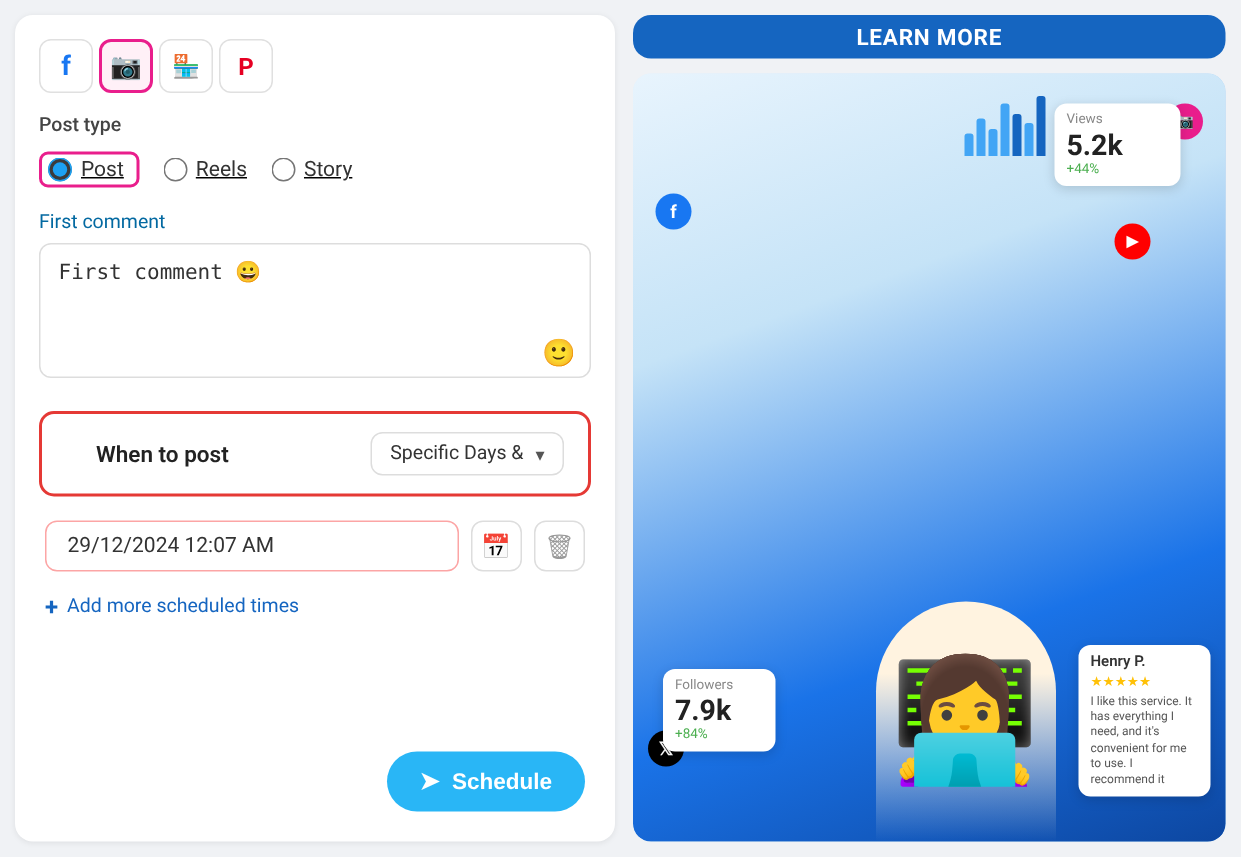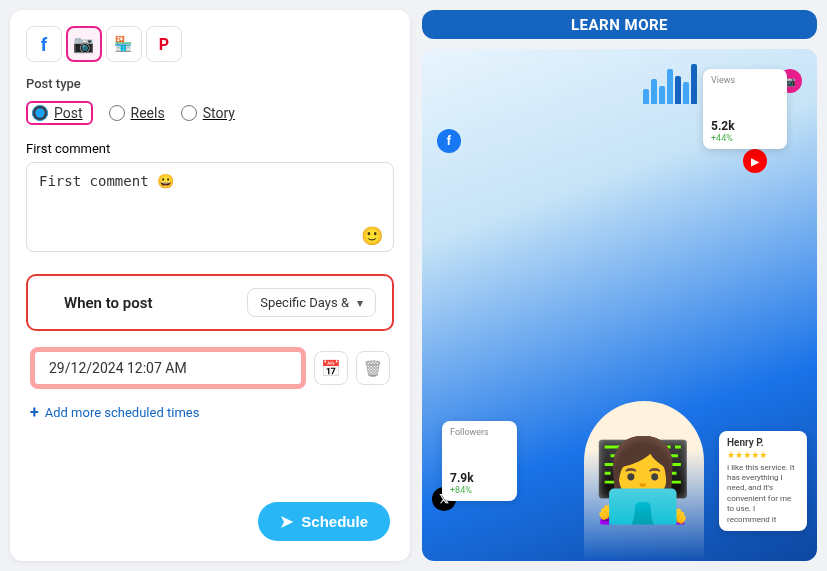--- a/index.html
+++ b/index.html
@@ -89,21 +89,21 @@
 
     .radio-selected {
       border: 2px solid #e91e8c;
       border-radius: 6px;
       padding: 2px 8px 2px 4px;
     }
 
     
     .first-comment-label {
       font-size: 13px;
-      color: #000000;
+      color: #0369a1;
       margin-bottom: 6px;
     }
 
     .comment-textarea {
       width: 100%;
       border: 1px solid #ddd;
       border-radius: 8px;
       padding: 10px 12px;
       font-size: 14px;
       color: #333;
@@ -168,21 +168,21 @@
     .scheduled-time-row {
       display: flex;
       align-items: center;
       gap: 8px;
       margin-bottom: 14px;
       padding: 0 4px;
     }
 
     .time-input-box {
       flex: 1;
-      border: 5px solid #fca5a5;
+      border: 1px solid #fca5a5;
       border-radius: 8px;
       padding: 8px 14px;
       font-size: 14px;
       color: #333;
       display: flex;
       align-items: center;
       justify-content: space-between;
       background: #fff;
     }
 
@@ -330,24 +330,23 @@
       background: #42a5f5;
       border-radius: 2px 2px 0 0;
     }
 
     .mock-stat-label {
       font-size: 9px;
       color: #888;
     }
 
     .mock-stat-value {
-      font-size: 12px;
+      font-size: 19px;
       font-weight: 700;
       color: #222;
-      margin-top: 34px;
     }
 
     .mock-platform-icon {
       position: absolute;
       width: 24px;
       height: 24px;
       border-radius: 50%;
       display: flex;
       align-items: center;
       justify-content: center;

